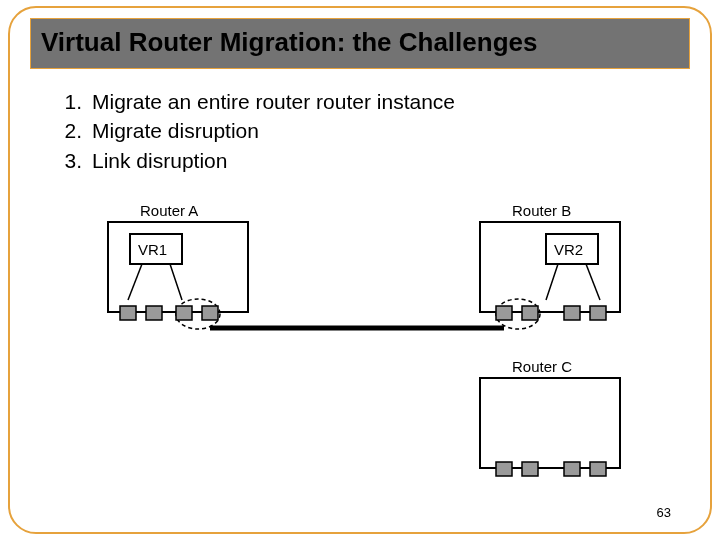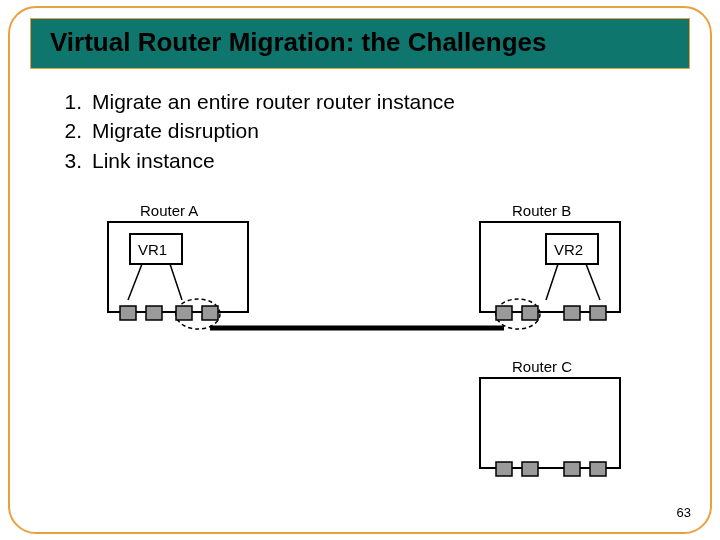--- a/index.html
+++ b/index.html
@@ -21,22 +21,22 @@
     border: 2px solid #e6a23c;
     border-radius: 28px;
     background: #fff;
   }
   .title-box {
     position: absolute;
     top: 10px;
     left: 20px;
     right: 20px;
     border: 1.5px solid #e6a23c;
-    padding: 8px 10px 10px 19px;
-    background: #0f766e;
+    padding: 8px 10px 10px 10px;
+    background: #737373;
   }
   .title-text {
     font-size: 26px;
     font-weight: bold;
     color: #000;
   }
   .list {
     position: absolute;
     top: 80px;
     left: 44px;
@@ -57,21 +57,21 @@
   .diagram {
     position: absolute;
     top: 190px;
     left: 0;
     right: 0;
     height: 290px;
   }
   .page-num {
     position: absolute;
     bottom: 12px;
-    right: 19px;
+    right: 39px;
     font-size: 13px;
     color: #000;
   }
   text.lbl { font-family: Arial, Helvetica, sans-serif; }
 </style>
 </head>
 <body>
 
 <div class="slide">
 
@@ -83,21 +83,21 @@
     <div class="list-row">
       <div class="list-num">1.</div>
       <div>Migrate an entire router router instance</div>
     </div>
     <div class="list-row">
       <div class="list-num">2.</div>
       <div>Migrate disruption</div>
     </div>
     <div class="list-row">
       <div class="list-num">3.</div>
-      <div>Link instance</div>
+      <div>Link disruption</div>
     </div>
   </div>
 
   <div class="diagram">
     <svg width="720" height="290" viewBox="0 0 720 290">
 
       <g>
         <rect x="98" y="24" width="140" height="90" fill="#fff" stroke="#000" stroke-width="2"></rect>
         <text class="lbl" x="130" y="18" font-size="15">Router A</text>
 

